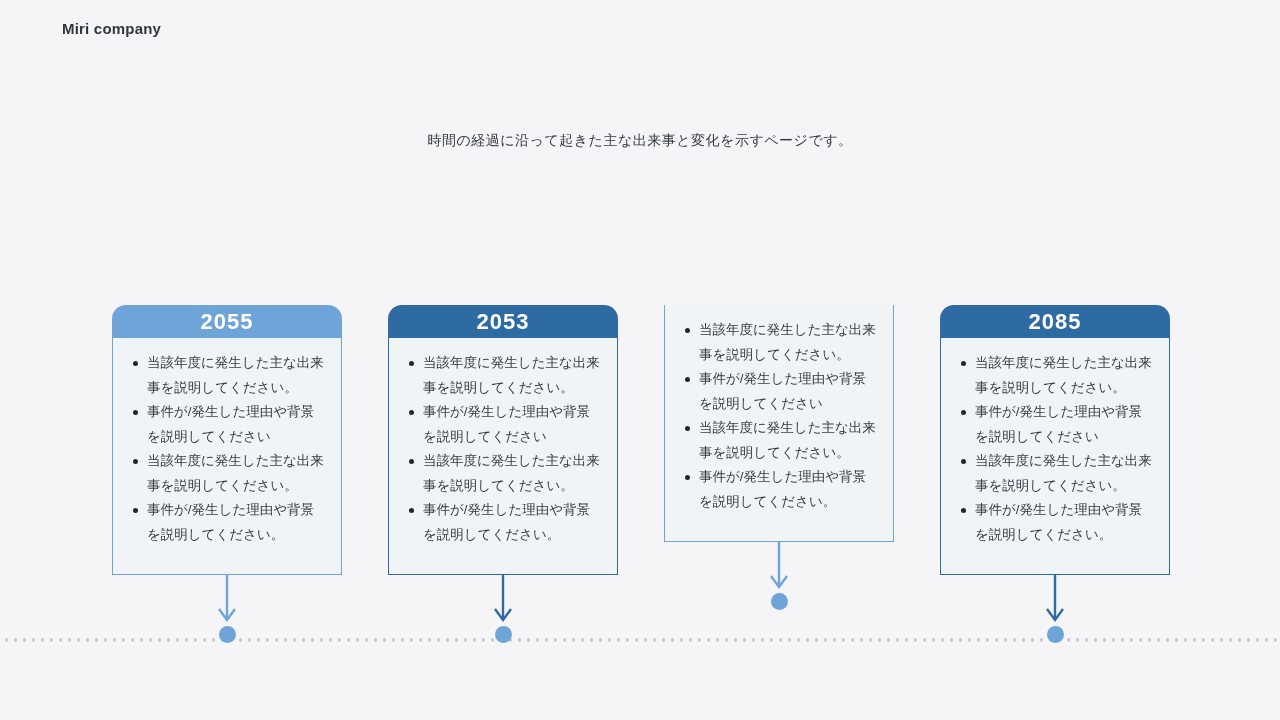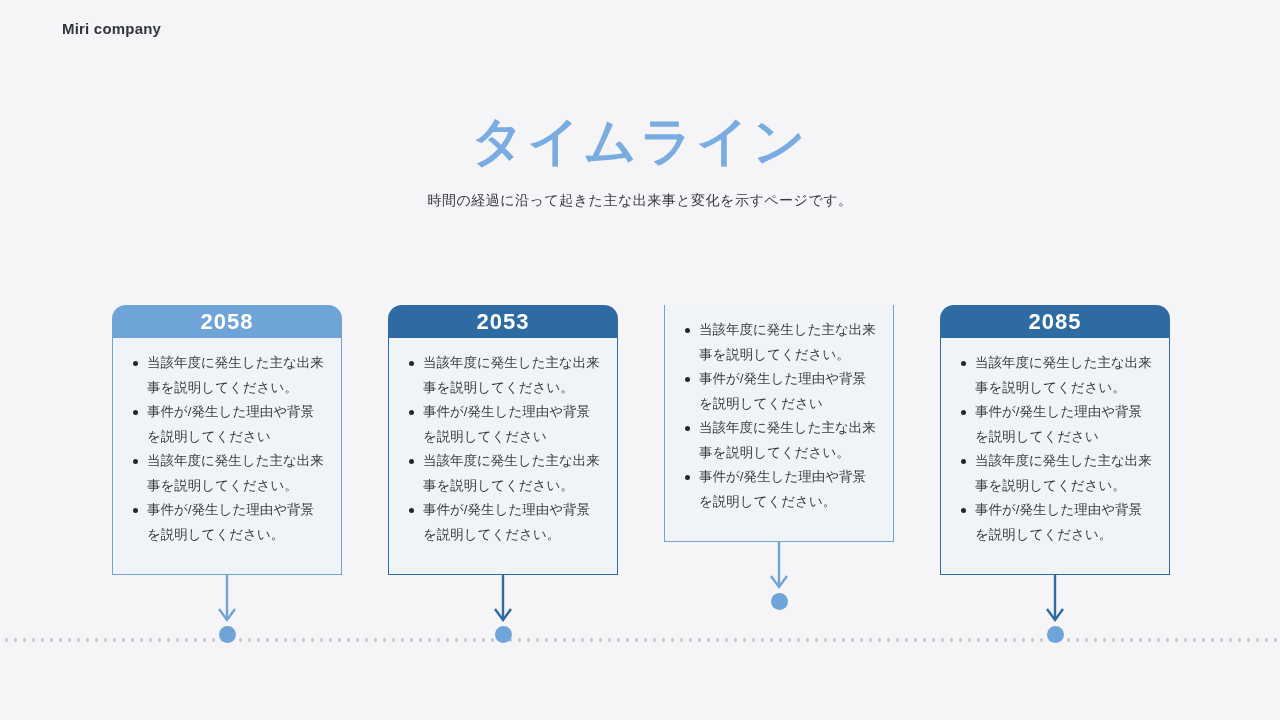--- a/index.html
+++ b/index.html
@@ -81,32 +81,31 @@
   }
 </style>
 </head>
 <body>
 
 <div class="slide">
 
   <div class="logo">Miri company</div>
 
   <div class="header">
-    <h1 class="title">タイムライン</h1>
     <p class="subtitle">時間の経過に沿って起きた主な出来事と変化を示すページです。</p>
   </div>
 
   <div class="timeline-area">
     <div class="dotted-line"></div>
 
     <div class="cards-row">
 
       <div class="card-col">
         <div class="card light">
-          <div class="card-header">2058</div>
+          <div class="card-header">2055</div>
           <ul class="card-body">
             <li>当該年度に発生した主な出来事を説明してください。</li>
             <li>事件が/発生した理由や背景を説明してください</li>
             <li>当該年度に発生した主な出来事を説明してください。</li>
             <li>事件が/発生した理由や背景を説明してください。</li>
           </ul>
         </div>
         <svg class="connector" viewBox="0 0 24 48">
           <line x1="12" y1="0" x2="12" y2="44" stroke="currentColor" stroke-width="2.4"></line>
           <polyline points="4,34 12,45 20,34" fill="none" stroke="currentColor" stroke-width="2.4"></polyline>

